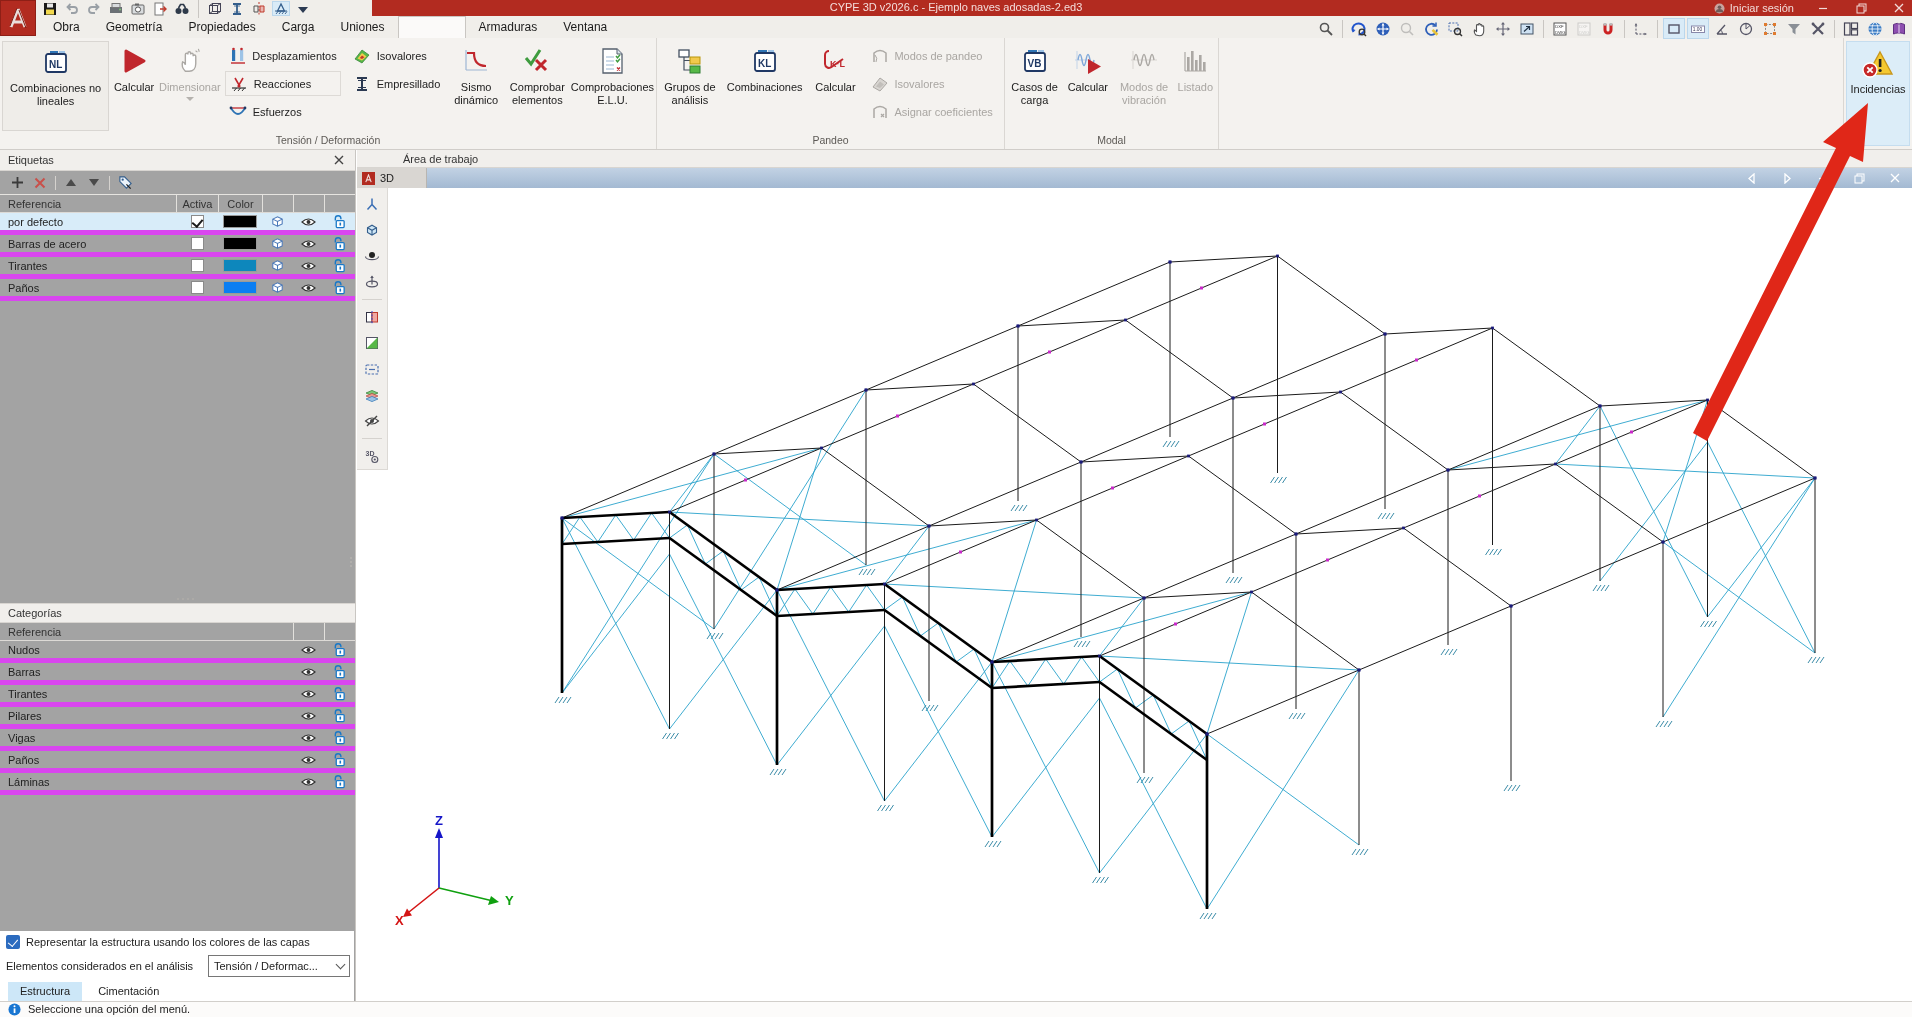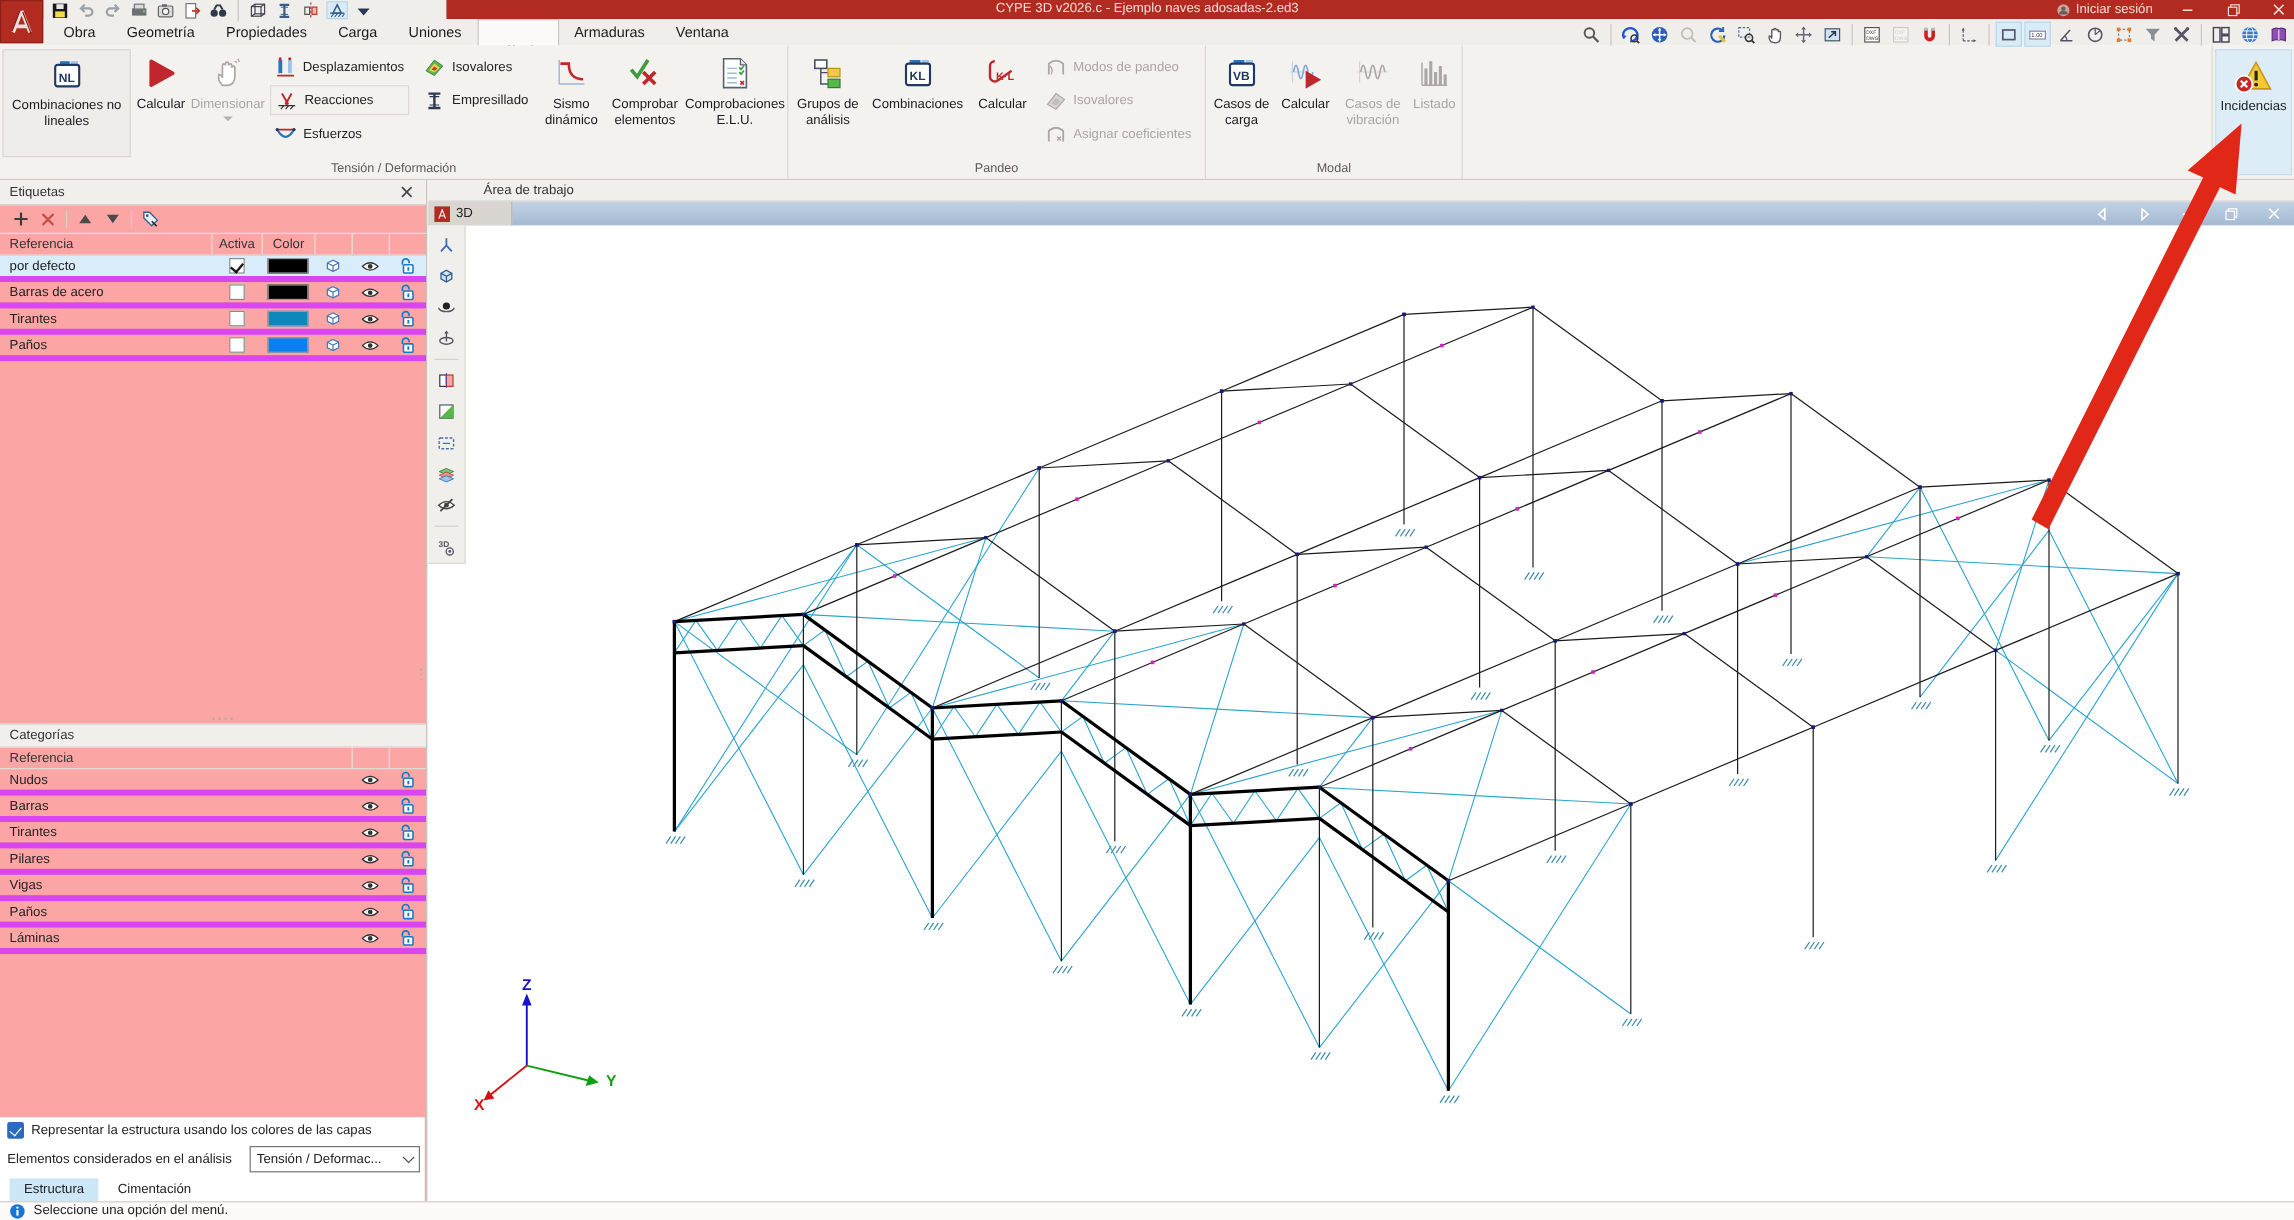--- a/index.html
+++ b/index.html
@@ -38,21 +38,21 @@
   .caret-down{width:0;height:0;border-left:4px solid transparent;border-right:4px solid transparent;border-top:4px solid #B5B2AE;margin-top:3px}
   .smallcol{display:flex;flex-direction:column;gap:3px;padding:2px 4px}
   .smallbtn{height:25px;display:flex;align-items:center;gap:5px;padding:0 4px;cursor:default}
   .smallbtn .sicon{width:19px;height:19px;display:flex;align-items:center;justify-content:center}
   .smallbtn.framed{border:1px solid #DDDAD6}
   .smallbtn.disabled{color:#A9A6A2}
   .rspacer{flex:1}
   .incwrap{width:69px;border-left:1px solid #DAD7D3;display:flex;flex-direction:column}
   .incidencias{margin:3px 2px;flex:1;background:#DCEDF8;border:1px solid #C5DDEF;display:flex;flex-direction:column;align-items:center;padding-top:8px;gap:5px}
   
-  .leftpanel{position:absolute;top:150px;left:0;width:356px;bottom:16px;background:#fca5a5;border-right:1px solid #C9C6C2}
+  .leftpanel{position:absolute;top:150px;left:0;width:356px;bottom:16px;background:#a3a3a3;border-right:1px solid #C9C6C2}
   .lp-header{height:21px;background:#F1EFEC;border-bottom:1px solid #D8D5D1;display:flex;align-items:center;padding:0 8px;color:#333}
   .lp-header .grow{flex:1}
   .et-toolbar{height:24px;display:flex;align-items:center;gap:7px;padding:0 9px;border-bottom:1px solid #E6E4E0}
   .pbtn{width:16px;height:16px;display:flex;align-items:center;justify-content:center}
   .psep{width:1px;height:14px;background:#D5D2CE}
   .thead{height:18px;display:flex;align-items:flex-start;border-bottom:1px solid #DDDAD6;color:#333}
   .trow{height:22px;display:flex;align-items:center;border-bottom:5px solid #d946ef}
   .trow.selected{background:#D8ECF9}
   .c-name{flex:1;padding-left:8px;white-space:nowrap;overflow:hidden}
   .c-act{width:42px;display:flex;justify-content:center}
@@ -601,21 +601,21 @@
           </span>
         <span class="blabel">Calcular</span>
       </div>
       <div class="bigbtn disabled" style="width:62px">
         <span class="bicon">
             <svg width="28" height="28" viewBox="0 0 28 28">
               <path d="M3,4 v18 M1,13 h26" stroke="#D8D5D1" stroke-width="1"></path>
               <path d="M4,13 q2,-11 4,0 q2,11 4,0 q2,-11 4,0 q2,11 4,0 q2,-11 4,0" fill="none" stroke="#ABA8A4" stroke-width="1.4"></path>
             </svg>
           </span>
-        <span class="blabel">Casos de vibración</span>
+        <span class="blabel">Modos de vibración</span>
       </div>
       <div class="bigbtn disabled" style="width:42px">
         <span class="bicon">
             <svg width="26" height="28" viewBox="0 0 26 28">
               <path d="M3,24 V5 M3,24 h21" stroke="#ABA8A4" stroke-width="1.2"></path>
               <rect x="5" y="10" width="2.6" height="14" fill="#ABA8A4"></rect>
               <rect x="9" y="4" width="2.6" height="20" fill="#ABA8A4"></rect>
               <rect x="13" y="13" width="2.6" height="11" fill="#ABA8A4"></rect>
               <rect x="17" y="8" width="2.6" height="16" fill="#ABA8A4"></rect>
               <rect x="21" y="15" width="2.6" height="9" fill="#ABA8A4"></rect>

